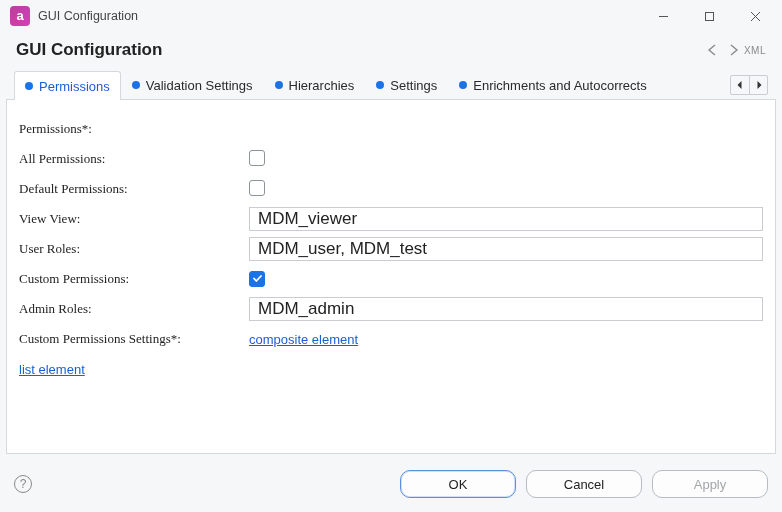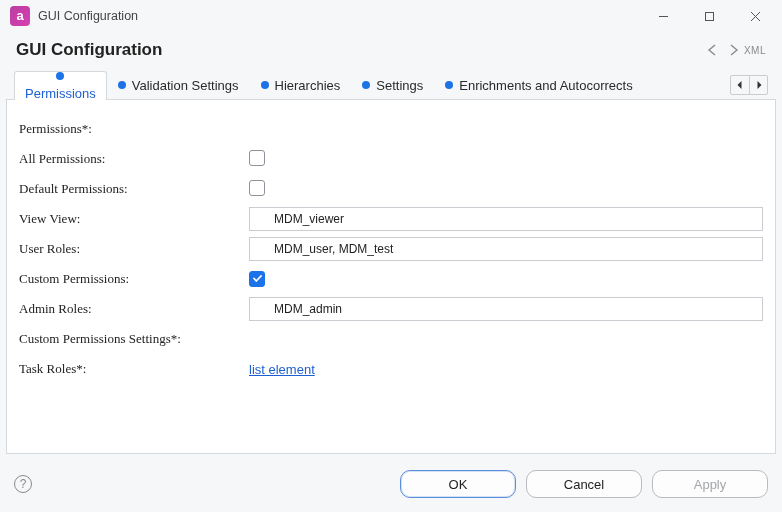--- a/index.html
+++ b/index.html
@@ -18,33 +18,33 @@
 .header { display: flex; align-items: center; padding: 8px 16px 10px 16px; }
 .header h1 { font-size: 17px; font-weight: 600; color: #222; }
 .header .spacer { flex: 1; }
 .hdr-icon { width: 18px; height: 18px; margin-left: 2px; display: flex; align-items: center; justify-content: center; color: #8a8a8a; }
 .hdr-icon svg { width: 14px; height: 14px; }
 .xml-label { font-size: 10px; color: #8a8a8a; margin-left: 2px; letter-spacing: 0.5px; }
 
 .tabbar { display: flex; align-items: stretch; border-bottom: 1px solid #d6d9dc; padding: 0 8px 0 8px; margin: 0 6px; height: 30px; }
 .tab { display: flex; align-items: center; gap: 6px; padding: 0 10px; font-size: 13px; color: #2a2a2a; border: 1px solid transparent; border-bottom: none; border-top-left-radius: 3px; border-top-right-radius: 3px; cursor: default; }
 .tab .dot { width: 8px; height: 8px; border-radius: 50%; background: #1c73e8; flex: 0 0 auto; }
-.tab.active { background: #fff; border-color: #d6d9dc; position: relative; top: 1px; flex-direction: column; }
+.tab.active { background: #fff; border-color: #d6d9dc; position: relative; top: 1px; }
 .tab.active .label { color: #1c5fd1; }
 .tab-scroll { margin-left: auto; display: flex; align-items: center; gap: 0; border: 1px solid #c9ccd1; border-radius: 2px; height: 20px; align-self: center; }
 .tab-scroll .sbtn { width: 18px; height: 18px; display: flex; align-items: center; justify-content: center; color: #333; }
 .tab-scroll .sbtn + .sbtn { border-left: 1px solid #c9ccd1; }
 
 .panel { flex: 1; background: #fff; border: 1px solid #d6d9dc; border-top: none; margin: 0 6px 6px 6px; padding: 14px 12px 6px 12px; overflow: hidden; }
 
 .form-row { display: flex; align-items: center; height: 30px; font-size: 13px; color: #222; }
 .form-row .lbl { width: 230px; font-family: Liberation Serif, serif; }
 .form-row .ctl { flex: 1; }
 
-input.txt { width: 100%; height: 24px; border: 1px solid #c9ccd1; padding: 0 24px; font-size: 12px; color: #222; background: #fff; }
+input.txt { width: 100%; height: 24px; border: 1px solid #c9ccd1; padding: 0 8px; font-size: 17px; color: #222; background: #fff; }
 
 .chk { width: 16px; height: 16px; border: 1.5px solid #8e9299; border-radius: 3px; background: #fff; display: inline-flex; align-items: center; justify-content: center; }
 .chk.checked { background: #1c73e8; border-color: #1c73e8; }
 .chk.checked svg { width: 11px; height: 11px; color: #fff; }
 
 .linkish { color: #1c5fd1; text-decoration: underline; font-size: 13px; cursor: pointer; }
 
 .footer { display: flex; align-items: center; gap: 10px; padding: 10px 14px 14px 14px; }
 .footer .help { width: 18px; height: 18px; border: 1.4px solid #8a8a8a; border-radius: 50%; color: #8a8a8a; display: flex; align-items: center; justify-content: center; font-size: 12px; }
 .footer .spacer { flex: 1; }
@@ -178,24 +178,26 @@
 
     <div class="form-row">
       <div class="lbl">Admin Roles:</div>
       <div class="ctl">
         <input class="txt" type="text" value="MDM_admin" style="">
       </div>
     </div>
 
     <div class="form-row">
       <div class="lbl">Custom Permissions Settings*:</div>
-    </div>
-
-    <div class="form-row">
-      <div class="lbl">Task Roles*:</div>
+      <div class="ctl">
+        <span class="linkish">composite element</span>
+      </div>
+    </div>
+
+    <div class="form-row">
       <div class="ctl">
         <span class="linkish">list element</span>
       </div>
     </div>
 
   </div>
 
   <div class="footer">
     <div class="help">?</div>
     <div class="spacer"></div>

